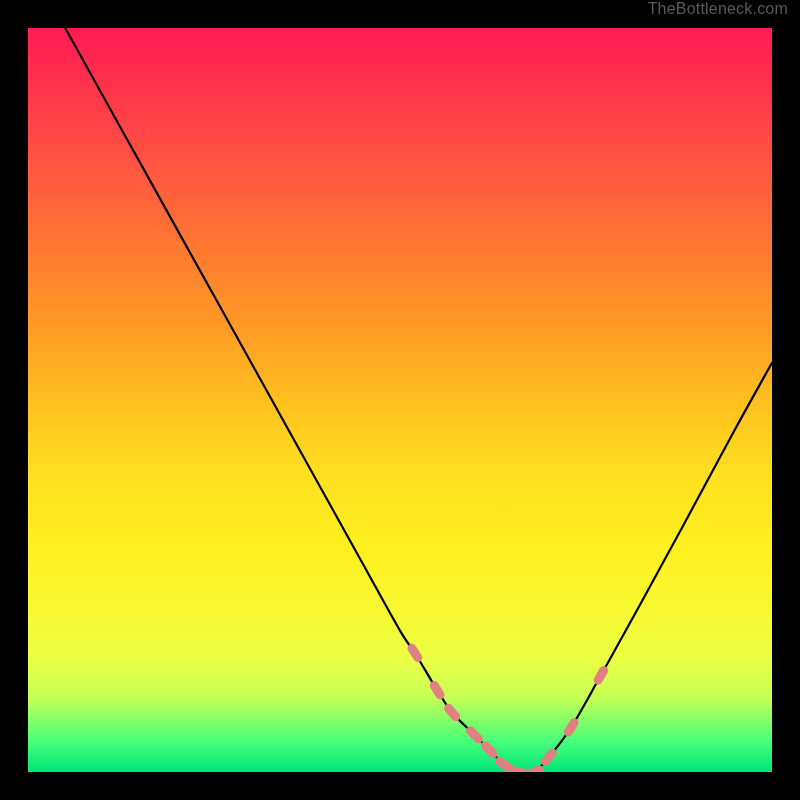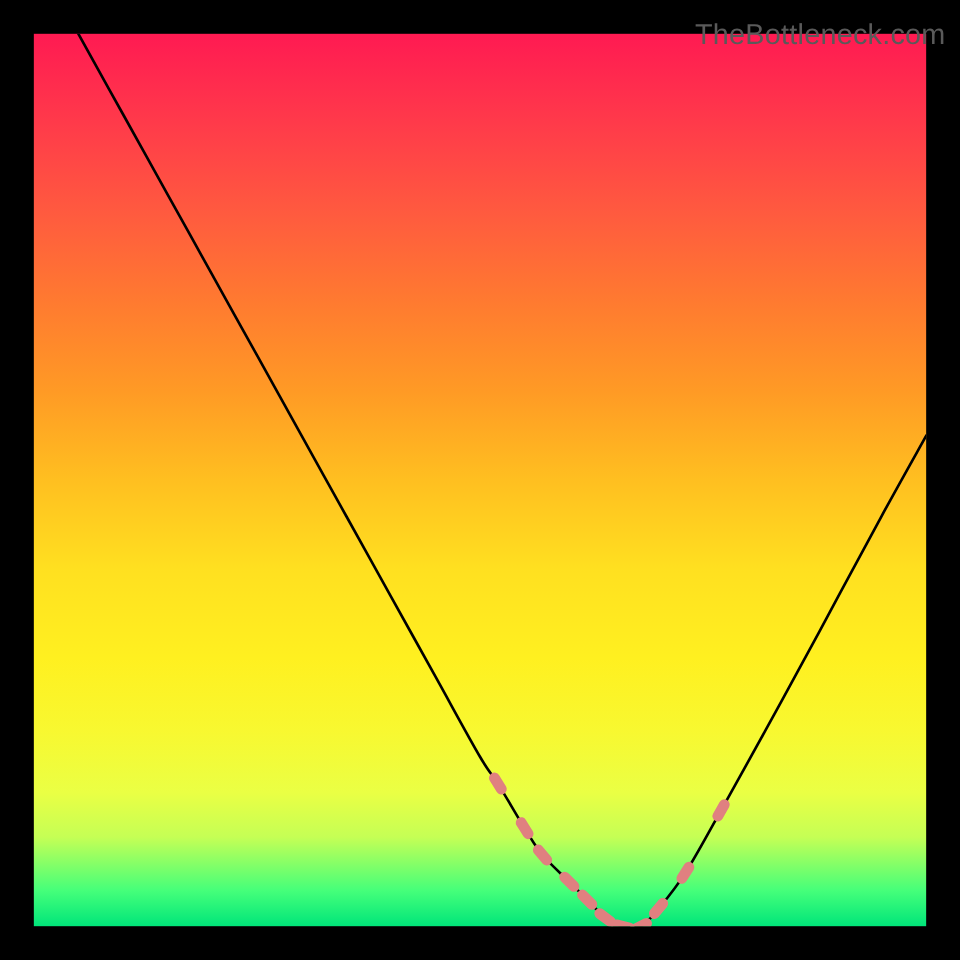--- a/index.html
+++ b/index.html
@@ -11,24 +11,24 @@
     font-family: Arial, sans-serif;
   }
   .container {
     position: relative;
     width: 800px;
     height: 800px;
     background: #000;
   }
   .watermark {
     position: absolute;
-    top: 16px;
+    top: 0;
     right: 12px;
     color: #5a5a5a;
-    font-size: 24px;
+    font-size: 16px;
     font-weight: 500;
     z-index: 10;
     letter-spacing: 0.2px;
   }
   .plot-area {
     position: absolute;
     left: 28px;
     top: 28px;
     width: 744px;
     height: 744px;

